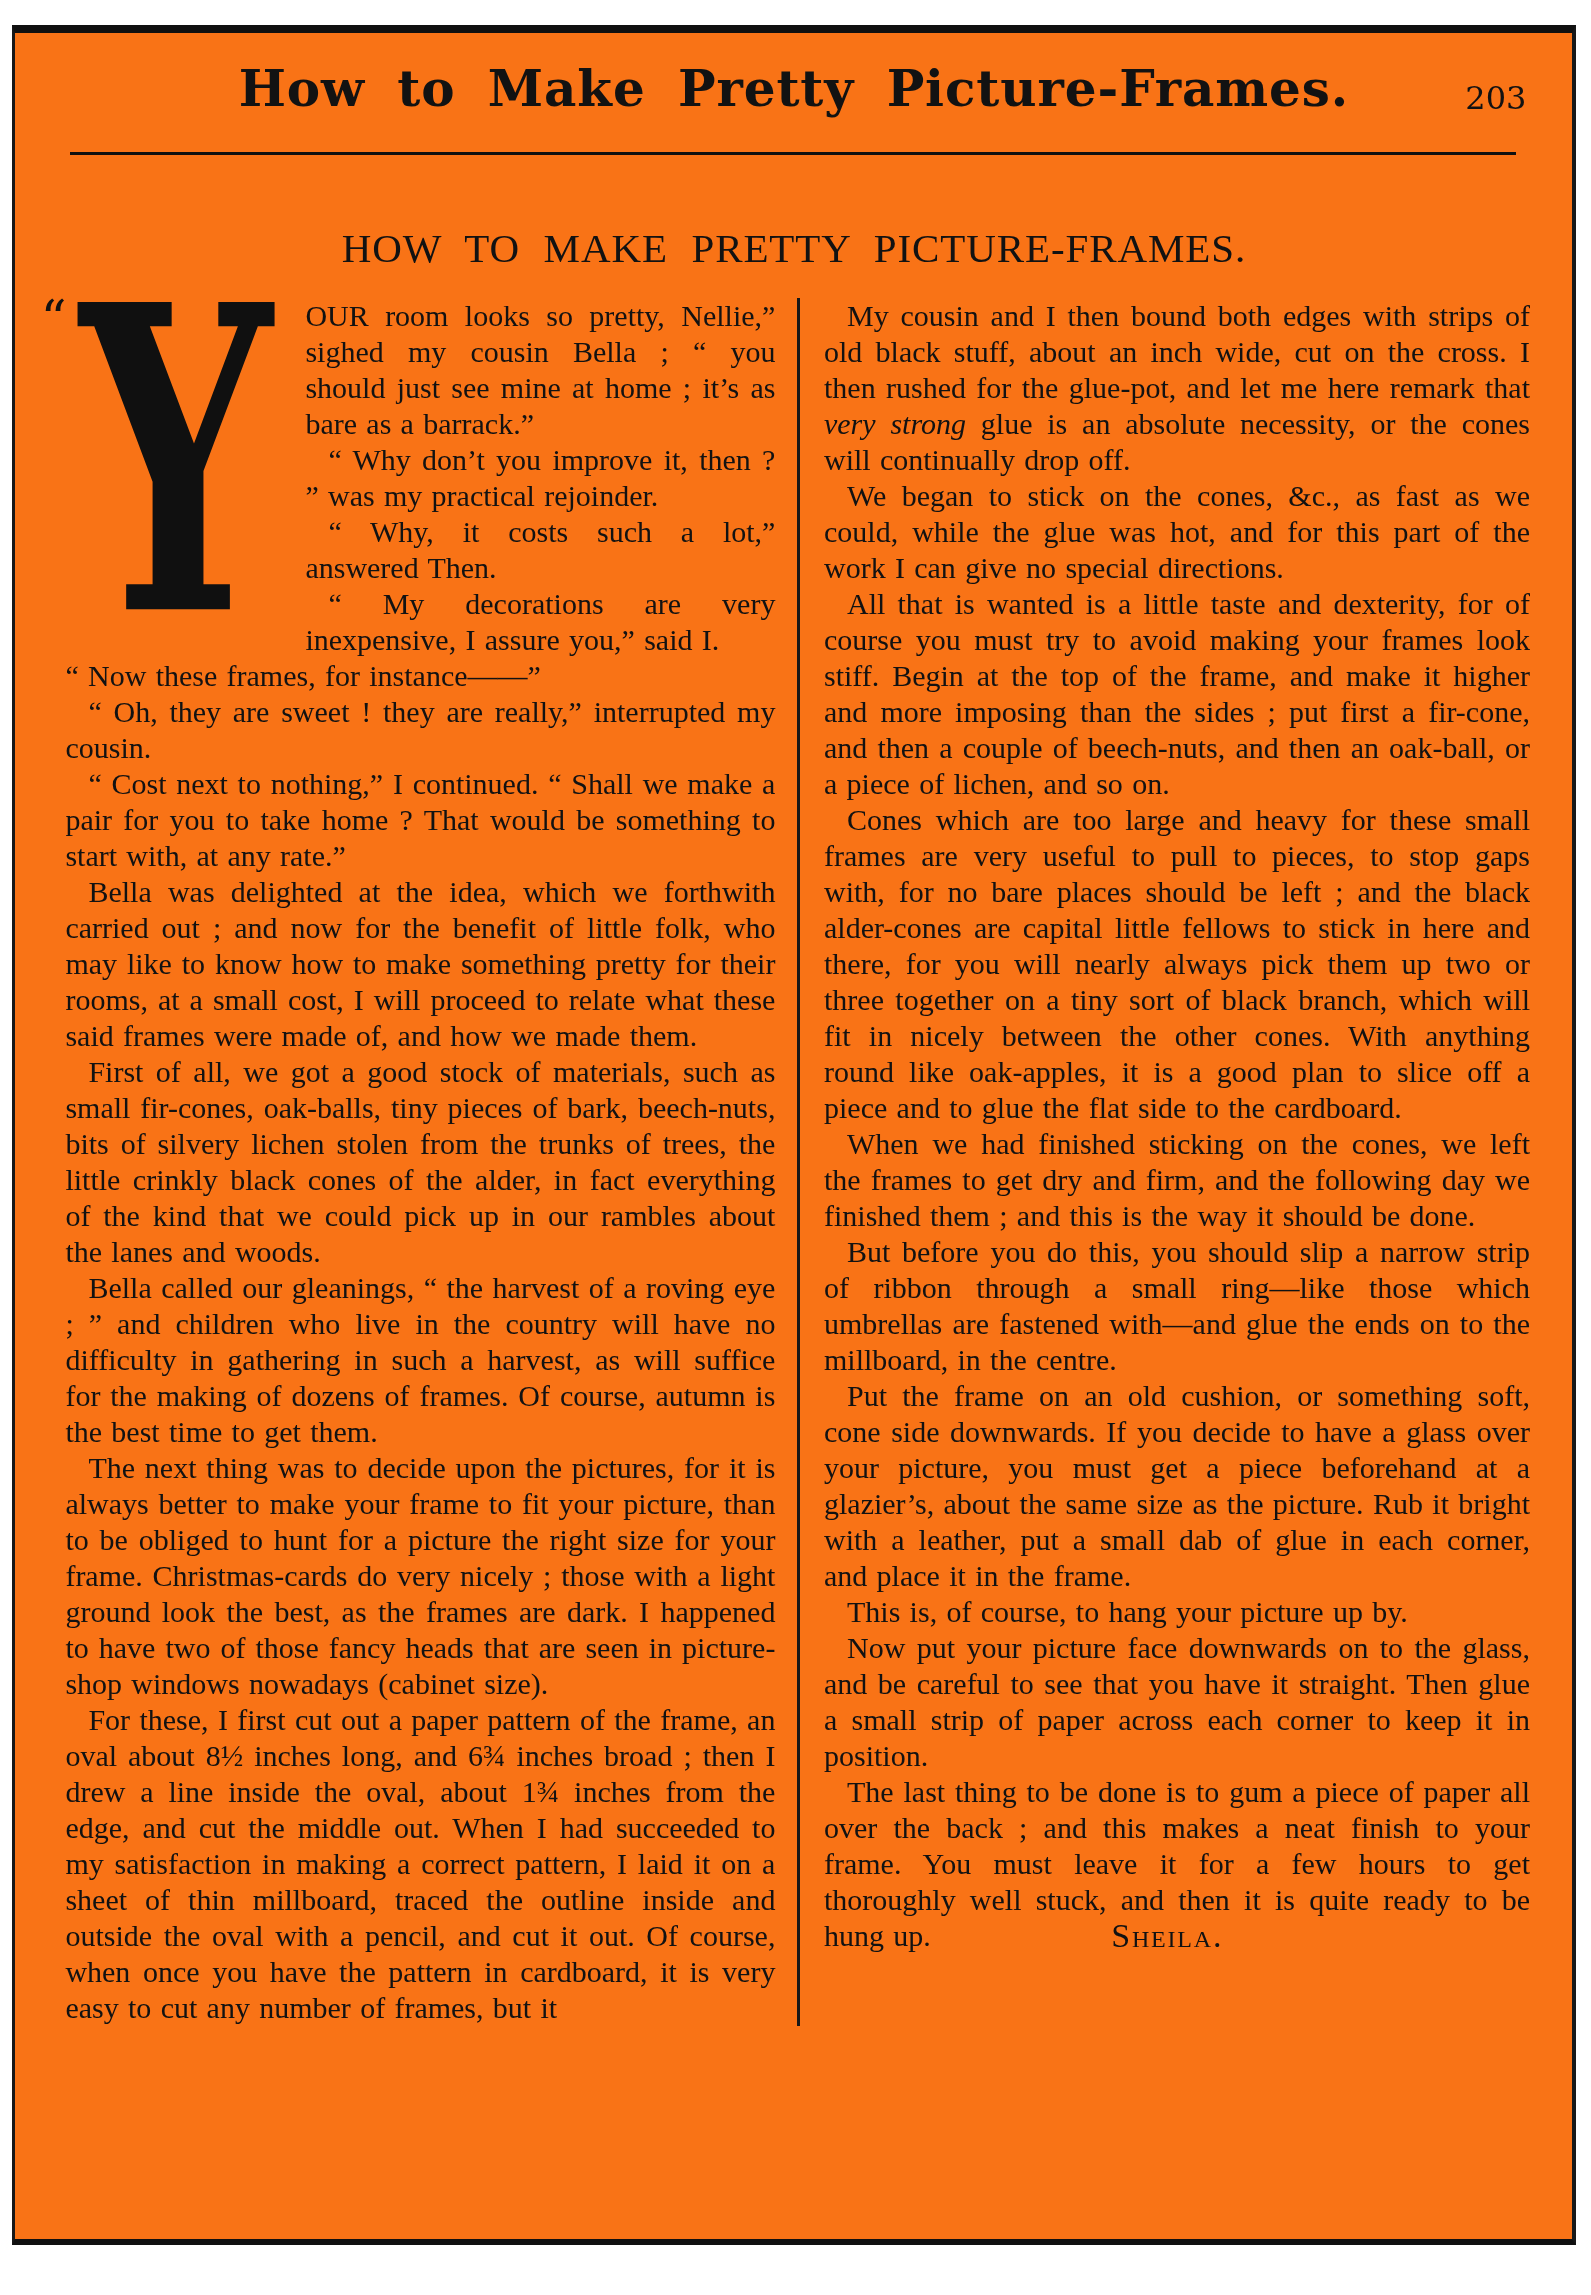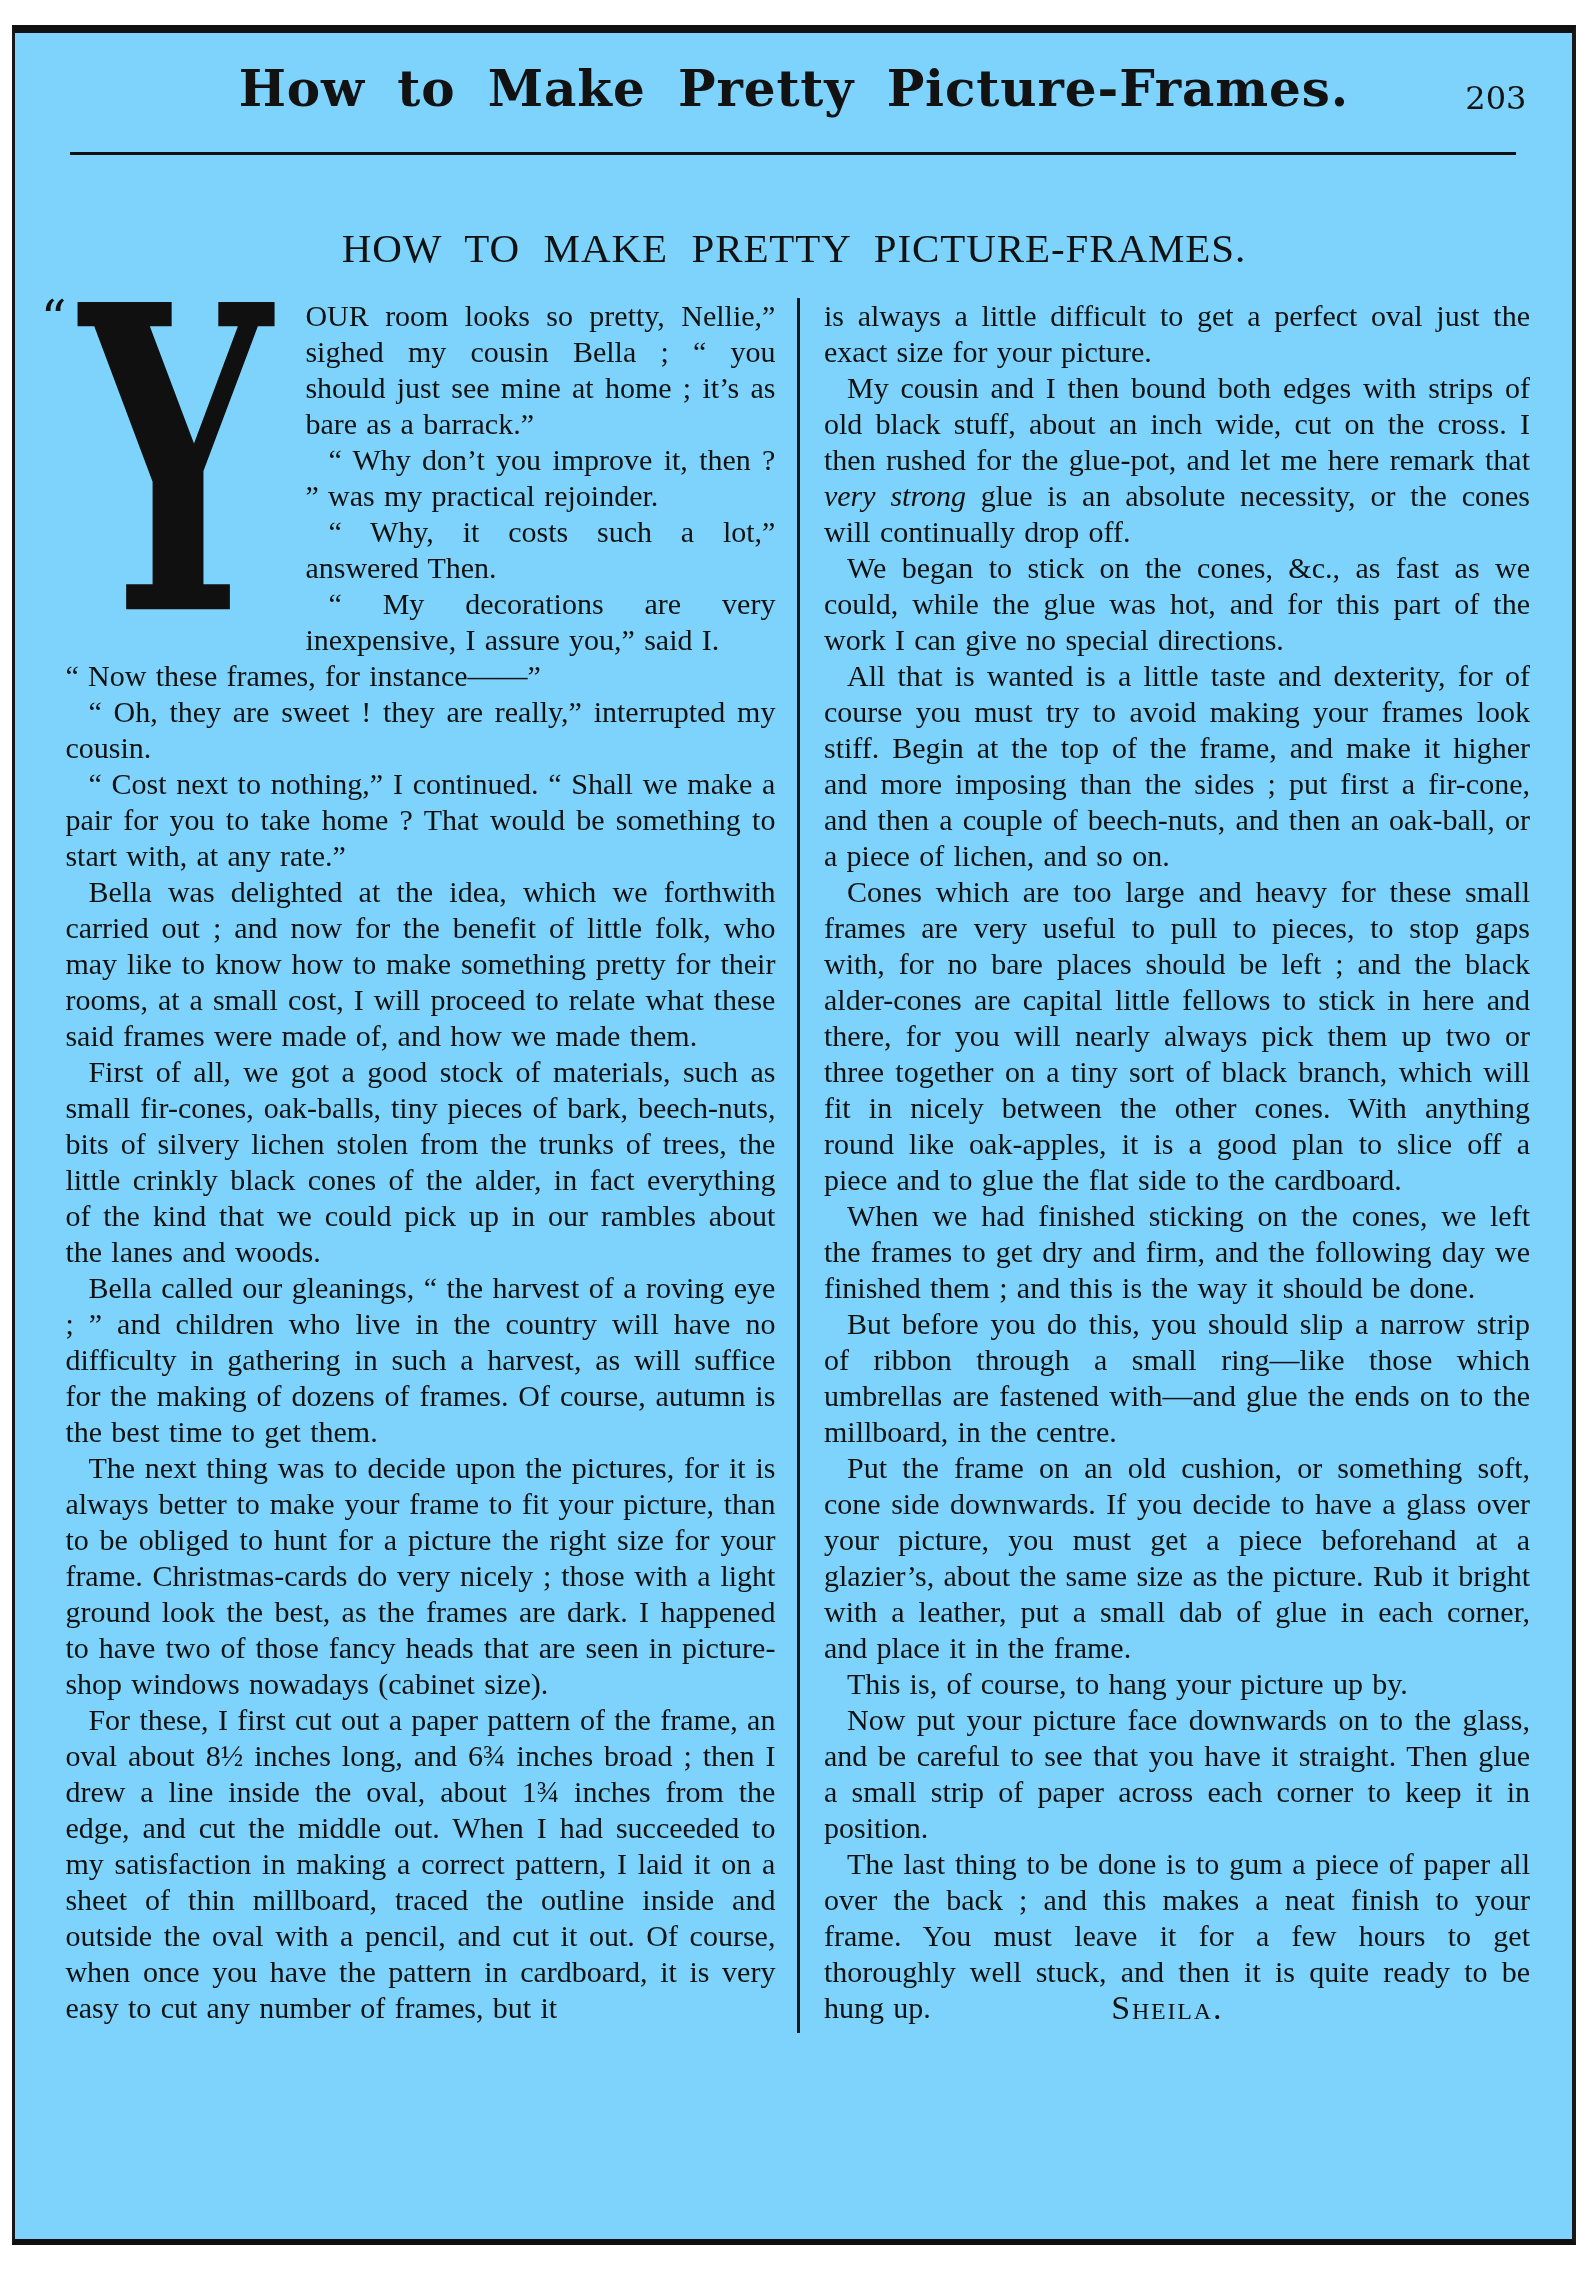--- a/index.html
+++ b/index.html
@@ -12,21 +12,21 @@
     -webkit-font-smoothing:antialiased;
   }
   .frame {
     position:absolute; left:12.4px; top:25px;
     width:1564px; height:2220px;
     box-sizing:border-box;
     border-top:8.8px solid #101010;
     border-left:3.5px solid #181818;
     border-right:4.4px solid #181818;
     border-bottom:6.2px solid #101010;
-    background:#7dd3fc;
+    background:#f97316;
     overflow:hidden;
   }
   .header { position:relative; margin-top:16px; height:92px; }
   .title {
     text-align:center;
     font-family:"DejaVu Serif", serif;
     font-weight:700;
     font-size:50px; line-height:56px;
     letter-spacing:0.9px; word-spacing:14px;
     padding-top:12.4px;
@@ -105,21 +105,20 @@
       <p class="para">Bella was delighted at the idea, which we forthwith carried out ; and now for the benefit of little folk, who may like to know how to make something pretty for their rooms, at a small cost, I will proceed to relate what these said frames were made of, and how we made them.</p>
       <p class="para">First of all, we got a good stock of materials, such as small fir-cones, oak-balls, tiny pieces of bark, beech-nuts, bits of silvery lichen stolen from the trunks of trees, the little crinkly black cones of the alder, in fact everything of the kind that we could pick up in our rambles about the lanes and woods.</p>
       <p class="para">Bella called our gleanings, “ the harvest of a roving eye ; ” and children who live in the country will have no difficulty in gathering in such a harvest, as will suffice for the making of dozens of frames. Of course, autumn is the best time to get them.</p>
       <p class="para">The next thing was to decide upon the pictures, for it is always better to make your frame to fit your picture, than to be obliged to hunt for a picture the right size for your frame. Christmas-cards do very nicely ; those with a light ground look the best, as the frames are dark. I happened to have two of those fancy heads that are seen in picture-shop windows nowadays (cabinet size).</p>
       <p class="para">For these, I first cut out a paper pattern of the frame, an oval about 8½ inches long, and 6¾ inches broad ; then I drew a line inside the oval, about 1¾ inches from the edge, and cut the middle out. When I had succeeded to my satisfaction in making a correct pattern, I laid it on a sheet of thin millboard, traced the outline inside and outside the oval with a pencil, and cut it out. Of course, when once you have the pattern in cardboard, it is very easy to cut any number of frames, but it</p>
     </div>
 
     <div class="divider"></div>
 
     <div class="col-right">
-      <p class="para no-indent">is always a little difficult to get a perfect oval just the exact size for your picture.</p>
       <p class="para"><span>My cousin and I then bound both edges with strips of old black stuff, about an inch wide, cut on the cross. I then rushed for the glue-pot, and let me here remark that </span><i>very strong</i><span> glue is an absolute necessity, or the cones will continually drop off.</span></p>
       <p class="para">We began to stick on the cones, &amp;c., as fast as we could, while the glue was hot, and for this part of the work I can give no special directions.</p>
       <p class="para">All that is wanted is a little taste and dexterity, for of course you must try to avoid making your frames look stiff. Begin at the top of the frame, and make it higher and more imposing than the sides ; put first a fir-cone, and then a couple of beech-nuts, and then an oak-ball, or a piece of lichen, and so on.</p>
       <p class="para">Cones which are too large and heavy for these small frames are very useful to pull to pieces, to stop gaps with, for no bare places should be left ; and the black alder-cones are capital little fellows to stick in here and there, for you will nearly always pick them up two or three together on a tiny sort of black branch, which will fit in nicely between the other cones. With anything round like oak-apples, it is a good plan to slice off a piece and to glue the flat side to the cardboard.</p>
       <p class="para">When we had finished sticking on the cones, we left the frames to get dry and firm, and the following day we finished them ; and this is the way it should be done.</p>
       <p class="para">But before you do this, you should slip a narrow strip of ribbon through a small ring—like those which umbrellas are fastened with—and glue the ends on to the millboard, in the centre.</p>
       <p class="para">Put the frame on an old cushion, or something soft, cone side downwards. If you decide to have a glass over your picture, you must get a piece beforehand at a glazier’s, about the same size as the picture. Rub it bright with a leather, put a small dab of glue in each corner, and place it in the frame.</p>
       <p class="para">This is, of course, to hang your picture up by.</p>
       <p class="para">Now put your picture face downwards on to the glass, and be careful to see that you have it straight. Then glue a small strip of paper across each corner to keep it in position.</p>
       <p class="para">The last thing to be done is to gum a piece of paper all over the back ; and this makes a neat finish to your frame. You must leave it for a few hours to get thoroughly well stuck, and then it is quite ready to be hung up.</p>

